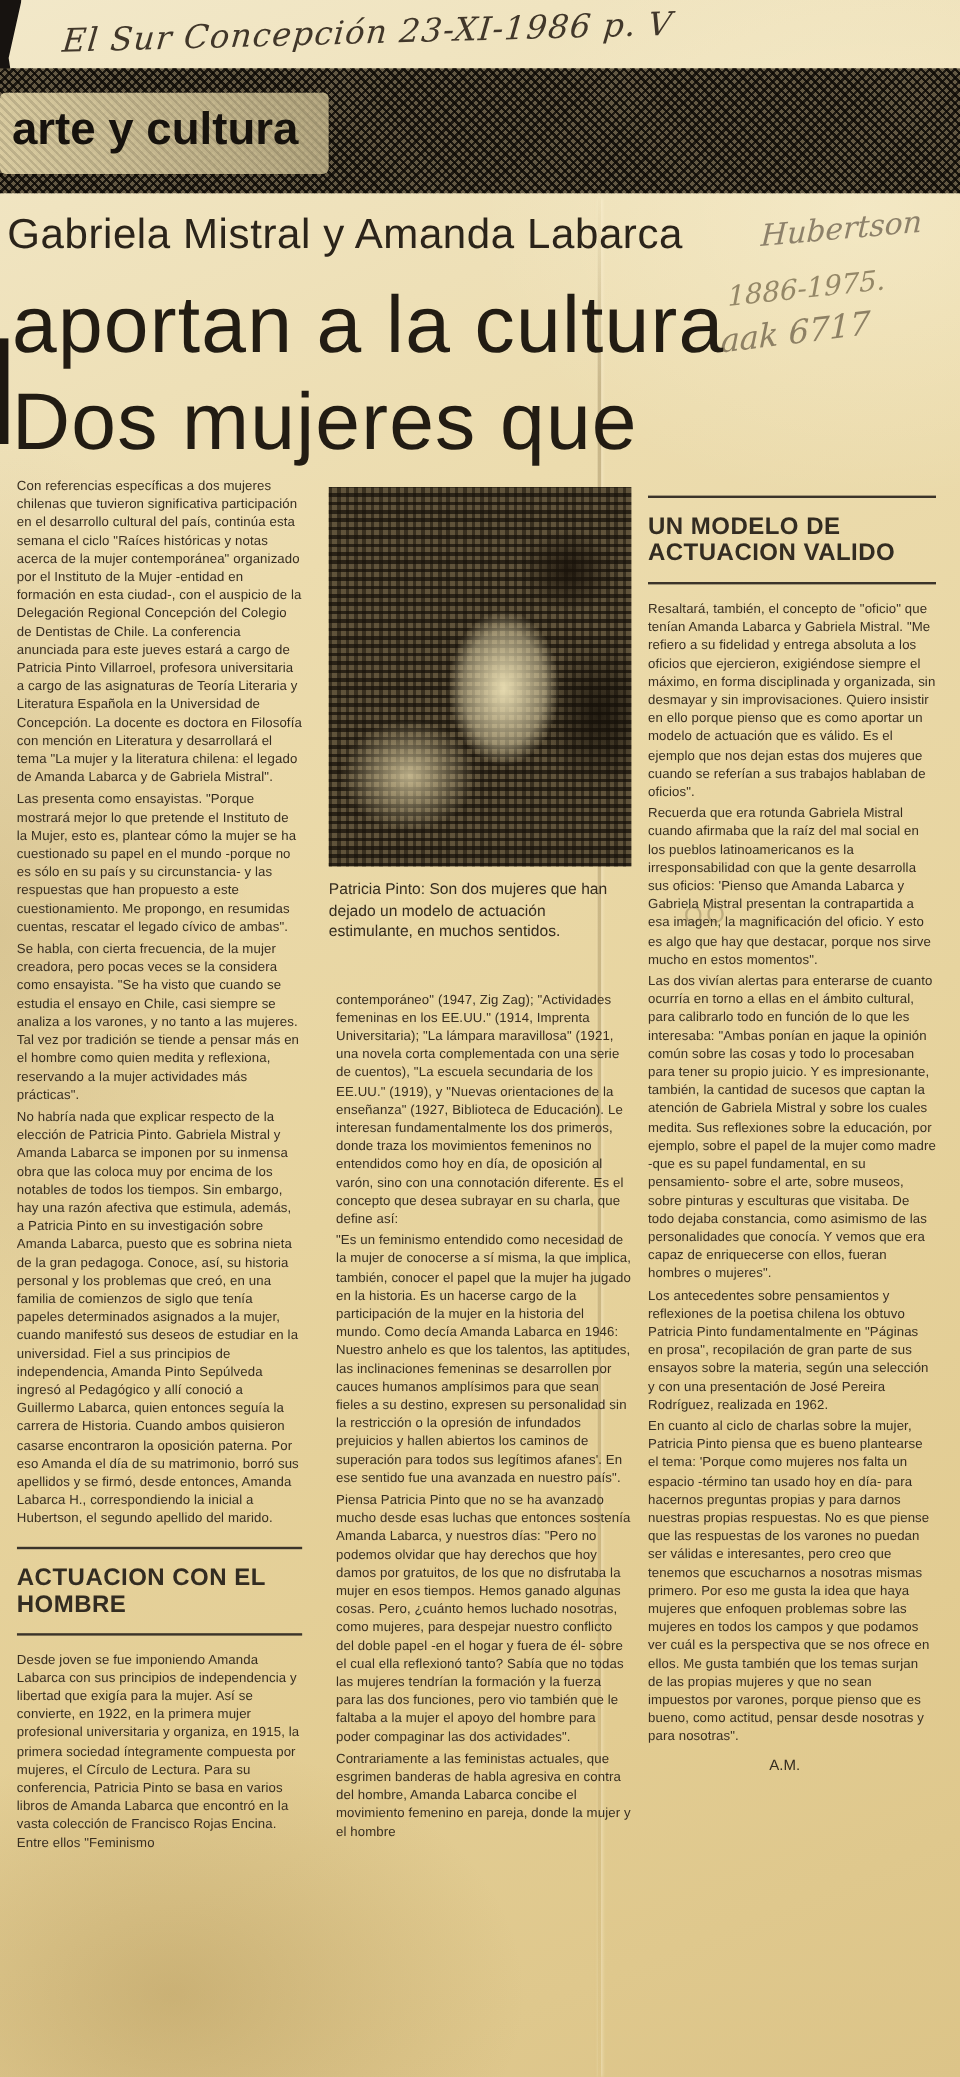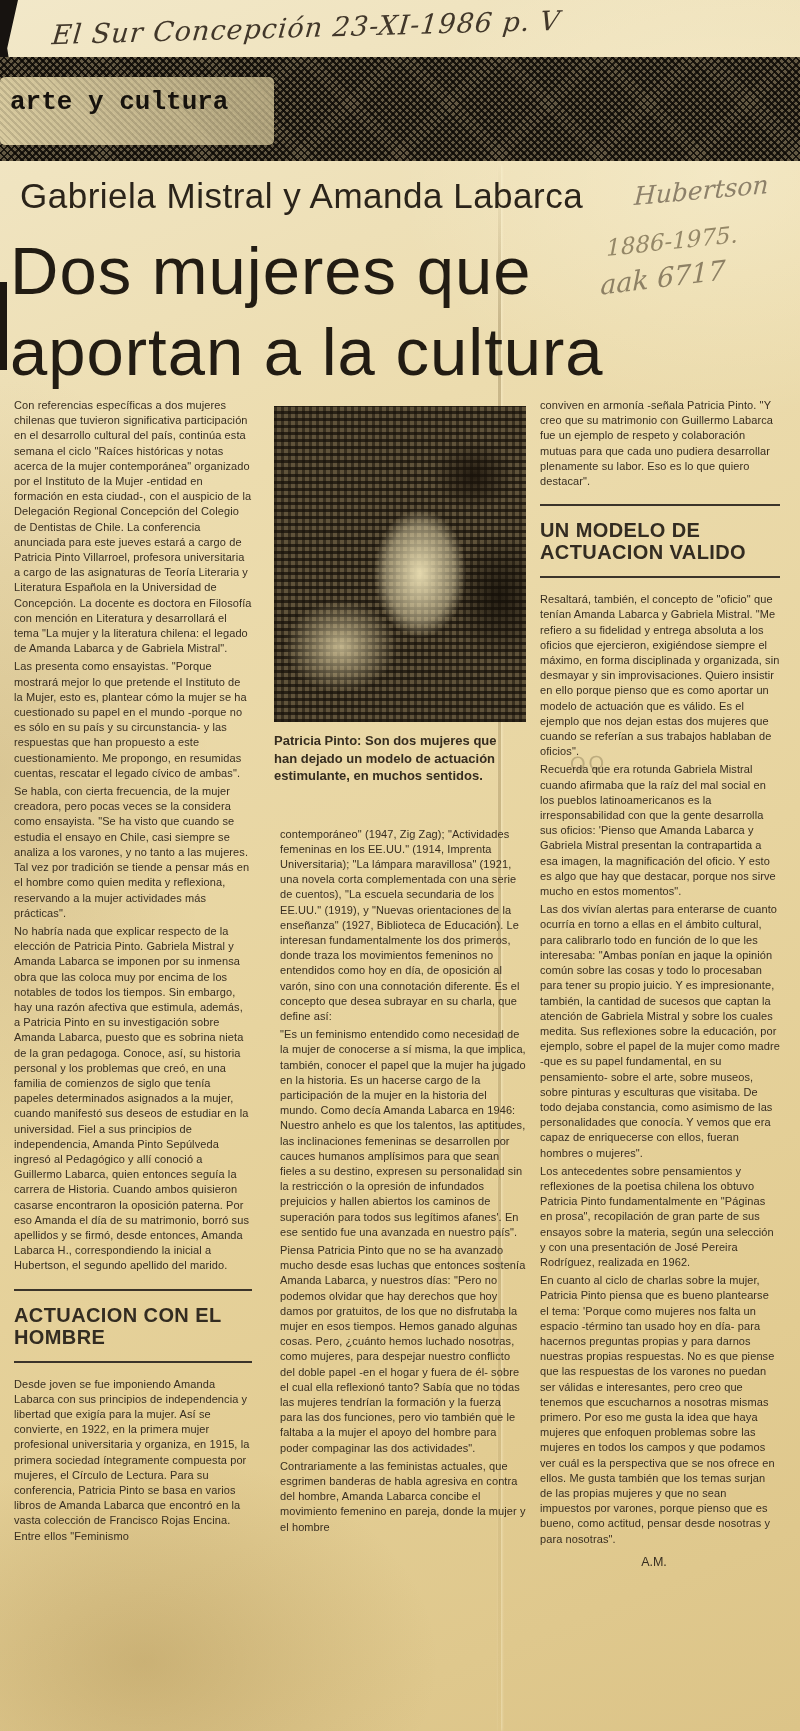--- a/index.html
+++ b/index.html
@@ -28,47 +28,47 @@
   
   .banner{position:absolute;left:0;top:57px;width:800px;height:104px;overflow:hidden;
     background:
       repeating-linear-gradient(45deg, rgba(12,9,5,0.85) 0 2px, rgba(12,9,5,0.0) 2px 5px),
       repeating-linear-gradient(-45deg, rgba(12,9,5,0.80) 0 2px, rgba(60,50,30,0.15) 2px 5px),
       #6b604a;}
   .banner-patch{position:absolute;left:0;top:20px;width:274px;height:68px;border-radius:5px;
     background:
       repeating-linear-gradient(45deg, rgba(40,32,18,0.14) 0 2px, transparent 2px 5px),
       linear-gradient(90deg, rgba(222,208,164,0.96), rgba(196,182,140,0.88));}
-  .section-label{position:absolute;left:10px;top:30px;font-size:26px;font-weight:700;color:#16120d;letter-spacing:0px;font-family:Liberation Mono, monospace;}
+  .section-label{position:absolute;left:10px;top:30px;font-size:38px;font-weight:700;color:#16120d;letter-spacing:0px;}
   .masthead{position:absolute;left:282px;top:-14px;font-size:114px;font-weight:700;letter-spacing:-5px;
     color:rgba(25,20,12,0.05);-webkit-text-stroke:3px rgba(235,223,182,0.92);
     text-shadow:0 0 2px rgba(235,223,182,0.35);}
   
-  .kicker{position:absolute;left:20px;top:176px;font-size:35px;color:#2b241a;letter-spacing:0.5px;white-space:nowrap;}
+  .kicker{position:absolute;left:6px;top:176px;font-size:35px;color:#2b241a;letter-spacing:0.5px;white-space:nowrap;}
   .headline{position:absolute;left:10px;top:230px;font-size:67px;line-height:81px;color:#221c13;letter-spacing:1px;white-space:nowrap;}
   
   .col{position:absolute;top:398px;overflow:hidden;color:#372d20;}
   .col p, .body-p{margin:0 0 3px 0;font-size:11px;line-height:15.2px;letter-spacing:0.1px;}
   .col-left{left:14px;width:238px;height:1326px;}
   .col-mid{left:272px;width:254px;height:1326px;}
   .col-right{left:540px;width:240px;height:1326px;}
   .col-mid .body-p{margin-left:8px;}
   .subhead-block{border-top:2px solid #3b342a;border-bottom:2px solid #3b342a;padding:13px 0;margin:15px 0 14px 0;}
   .subhead{font-size:20px;line-height:22px;font-weight:700;color:#332c21;letter-spacing:0.4px;}
   
   .photo{width:256px;height:316px;margin:8px 0 10px 2px;
     background:
       radial-gradient(ellipse 62px 86px at 57% 53%, rgba(238,226,182,0.95), rgba(238,226,182,0.45) 55%, transparent 75%),
       radial-gradient(ellipse 80px 66px at 26% 76%, rgba(230,216,170,0.75), transparent 70%),
       radial-gradient(ellipse 56px 48px at 78% 22%, rgba(25,18,10,0.85), transparent 72%),
       radial-gradient(ellipse 70px 90px at 88% 60%, rgba(20,15,8,0.8), transparent 70%),
       repeating-linear-gradient(0deg, rgba(28,22,13,0.78) 0 3px, rgba(130,112,72,0.18) 3px 7px),
       repeating-linear-gradient(90deg, rgba(28,22,13,0.72) 0 3px, rgba(150,130,85,0.22) 3px 7px),
       #463d2f;}
-  .caption{width:246px;margin-left:2px;font-size:13px;line-height:17.5px;font-weight:700;color:#352c1f;}
+  .caption{width:246px;margin-left:2px;font-size:13px;line-height:17.5px;font-weight:400;color:#352c1f;}
   .mid-gap{height:42px;}
   .artifact-oo{position:absolute;left:570px;top:752px;font-size:20px;letter-spacing:3px;color:rgba(110,95,60,0.35);transform:rotate(-2deg);}
   .byline{font-size:12.5px;font-weight:400;text-align:center;padding-right:12px;margin-top:8px;color:#352c1f;}
 </style>
 </head>
 <body>
 
 <div class="page">
 
   <div class="edge-top-left"></div>
@@ -81,22 +81,22 @@
   <div class="hw hw-code">aak 6717</div>
   <div class="artifact-oo">OO</div>
 
   <div class="banner">
     <div class="banner-patch"></div>
     <div class="section-label">arte y cultura</div>
   </div>
 
   <div class="kicker">Gabriela Mistral y Amanda Labarca</div>
   <div class="headline">
+    <div>aportan a la cultura</div>
     <div>Dos mujeres que</div>
-    <div>aportan a la cultura</div>
   </div>
 
   <div class="col col-left">
     <div>
         <p class="body-p">Con referencias específicas a dos mujeres chilenas que tuvieron significativa participación en el desarrollo cultural del país, continúa esta semana el ciclo "Raíces históricas y notas acerca de la mujer contemporánea" organizado por el Instituto de la Mujer -entidad en formación en esta ciudad-, con el auspicio de la Delegación Regional Concepción del Colegio de Dentistas de Chile. La conferencia anunciada para este jueves estará a cargo de Patricia Pinto Villarroel, profesora universitaria a cargo de las asignaturas de Teoría Literaria y Literatura Española en la Universidad de Concepción. La docente es doctora en Filosofía con mención en Literatura y desarrollará el tema "La mujer y la literatura chilena: el legado de Amanda Labarca y de Gabriela Mistral".</p>
         <p class="body-p">Las presenta como ensayistas. "Porque mostrará mejor lo que pretende el Instituto de la Mujer, esto es, plantear cómo la mujer se ha cuestionado su papel en el mundo -porque no es sólo en su país y su circunstancia- y las respuestas que han propuesto a este cuestionamiento. Me propongo, en resumidas cuentas, rescatar el legado cívico de ambas".</p>
         <p class="body-p">Se habla, con cierta frecuencia, de la mujer creadora, pero pocas veces se la considera como ensayista. "Se ha visto que cuando se estudia el ensayo en Chile, casi siempre se analiza a los varones, y no tanto a las mujeres. Tal vez por tradición se tiende a pensar más en el hombre como quien medita y reflexiona, reservando a la mujer actividades más prácticas".</p>
         <p class="body-p">No habría nada que explicar respecto de la elección de Patricia Pinto. Gabriela Mistral y Amanda Labarca se imponen por su inmensa obra que las coloca muy por encima de los notables de todos los tiempos. Sin embargo, hay una razón afectiva que estimula, además, a Patricia Pinto en su investigación sobre Amanda Labarca, puesto que es sobrina nieta de la gran pedagoga. Conoce, así, su historia personal y los problemas que creó, en una familia de comienzos de siglo que tenía papeles determinados asignados a la mujer, cuando manifestó sus deseos de estudiar en la universidad. Fiel a sus principios de independencia, Amanda Pinto Sepúlveda ingresó al Pedagógico y allí conoció a Guillermo Labarca, quien entonces seguía la carrera de Historia. Cuando ambos quisieron casarse encontraron la oposición paterna. Por eso Amanda el día de su matrimonio, borró sus apellidos y se firmó, desde entonces, Amanda Labarca H., correspondiendo la inicial a Hubertson, el segundo apellido del marido.</p>
       </div>
     <div class="subhead-block">
@@ -113,23 +113,20 @@
     <div class="mid-gap"></div>
     <div>
         <p class="body-p">contemporáneo" (1947, Zig Zag); "Actividades femeninas en los EE.UU." (1914, Imprenta Universitaria); "La lámpara maravillosa" (1921, una novela corta complementada con una serie de cuentos), "La escuela secundaria de los EE.UU." (1919), y "Nuevas orientaciones de la enseñanza" (1927, Biblioteca de Educación). Le interesan fundamentalmente los dos primeros, donde traza los movimientos femeninos no entendidos como hoy en día, de oposición al varón, sino con una connotación diferente. Es el concepto que desea subrayar en su charla, que define así:</p>
         <p class="body-p">"Es un feminismo entendido como necesidad de la mujer de conocerse a sí misma, la que implica, también, conocer el papel que la mujer ha jugado en la historia. Es un hacerse cargo de la participación de la mujer en la historia del mundo. Como decía Amanda Labarca en 1946: Nuestro anhelo es que los talentos, las aptitudes, las inclinaciones femeninas se desarrollen por cauces humanos amplísimos para que sean fieles a su destino, expresen su personalidad sin la restricción o la opresión de infundados prejuicios y hallen abiertos los caminos de superación para todos sus legítimos afanes'. En ese sentido fue una avanzada en nuestro país".</p>
         <p class="body-p">Piensa Patricia Pinto que no se ha avanzado mucho desde esas luchas que entonces sostenía Amanda Labarca, y nuestros días: "Pero no podemos olvidar que hay derechos que hoy damos por gratuitos, de los que no disfrutaba la mujer en esos tiempos. Hemos ganado algunas cosas. Pero, ¿cuánto hemos luchado nosotras, como mujeres, para despejar nuestro conflicto del doble papel -en el hogar y fuera de él- sobre el cual ella reflexionó tanto? Sabía que no todas las mujeres tendrían la formación y la fuerza para las dos funciones, pero vio también que le faltaba a la mujer el apoyo del hombre para poder compaginar las dos actividades".</p>
         <p class="body-p">Contrariamente a las feministas actuales, que esgrimen banderas de habla agresiva en contra del hombre, Amanda Labarca concibe el movimiento femenino en pareja, donde la mujer y el hombre</p>
       </div>
   </div>
 
   <div class="col col-right">
-    <div>
-        <p class="body-p">conviven en armonía -señala Patricia Pinto. "Y creo que su matrimonio con Guillermo Labarca fue un ejemplo de respeto y colaboración mutuas para que cada uno pudiera desarrollar plenamente su labor. Eso es lo que quiero destacar".</p>
-      </div>
     <div class="subhead-block">
       <div class="subhead">UN MODELO DE ACTUACION VALIDO</div>
     </div>
     <div>
         <p class="body-p">Resaltará, también, el concepto de "oficio" que tenían Amanda Labarca y Gabriela Mistral. "Me refiero a su fidelidad y entrega absoluta a los oficios que ejercieron, exigiéndose siempre el máximo, en forma disciplinada y organizada, sin desmayar y sin improvisaciones. Quiero insistir en ello porque pienso que es como aportar un modelo de actuación que es válido. Es el ejemplo que nos dejan estas dos mujeres que cuando se referían a sus trabajos hablaban de oficios".</p>
         <p class="body-p">Recuerda que era rotunda Gabriela Mistral cuando afirmaba que la raíz del mal social en los pueblos latinoamericanos es la irresponsabilidad con que la gente desarrolla sus oficios: 'Pienso que Amanda Labarca y Gabriela Mistral presentan la contrapartida a esa imagen, la magnificación del oficio. Y esto es algo que hay que destacar, porque nos sirve mucho en estos momentos".</p>
         <p class="body-p">Las dos vivían alertas para enterarse de cuanto ocurría en torno a ellas en el ámbito cultural, para calibrarlo todo en función de lo que les interesaba: "Ambas ponían en jaque la opinión común sobre las cosas y todo lo procesaban para tener su propio juicio. Y es impresionante, también, la cantidad de sucesos que captan la atención de Gabriela Mistral y sobre los cuales medita. Sus reflexiones sobre la educación, por ejemplo, sobre el papel de la mujer como madre -que es su papel fundamental, en su pensamiento- sobre el arte, sobre museos, sobre pinturas y esculturas que visitaba. De todo dejaba constancia, como asimismo de las personalidades que conocía. Y vemos que era capaz de enriquecerse con ellos, fueran hombres o mujeres".</p>
         <p class="body-p">Los antecedentes sobre pensamientos y reflexiones de la poetisa chilena los obtuvo Patricia Pinto fundamentalmente en "Páginas en prosa", recopilación de gran parte de sus ensayos sobre la materia, según una selección y con una presentación de José Pereira Rodríguez, realizada en 1962.</p>
         <p class="body-p">En cuanto al ciclo de charlas sobre la mujer, Patricia Pinto piensa que es bueno plantearse el tema: 'Porque como mujeres nos falta un espacio -término tan usado hoy en día- para hacernos preguntas propias y para darnos nuestras propias respuestas. No es que piense que las respuestas de los varones no puedan ser válidas e interesantes, pero creo que tenemos que escucharnos a nosotras mismas primero. Por eso me gusta la idea que haya mujeres que enfoquen problemas sobre las mujeres en todos los campos y que podamos ver cuál es la perspectiva que se nos ofrece en ellos. Me gusta también que los temas surjan de las propias mujeres y que no sean impuestos por varones, porque pienso que es bueno, como actitud, pensar desde nosotras y para nosotras".</p>
       </div>

